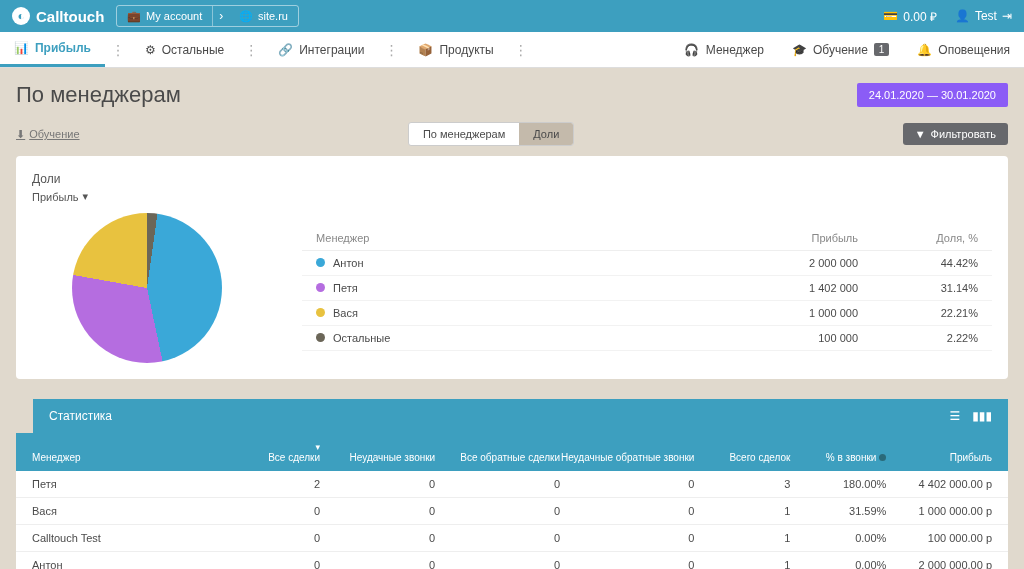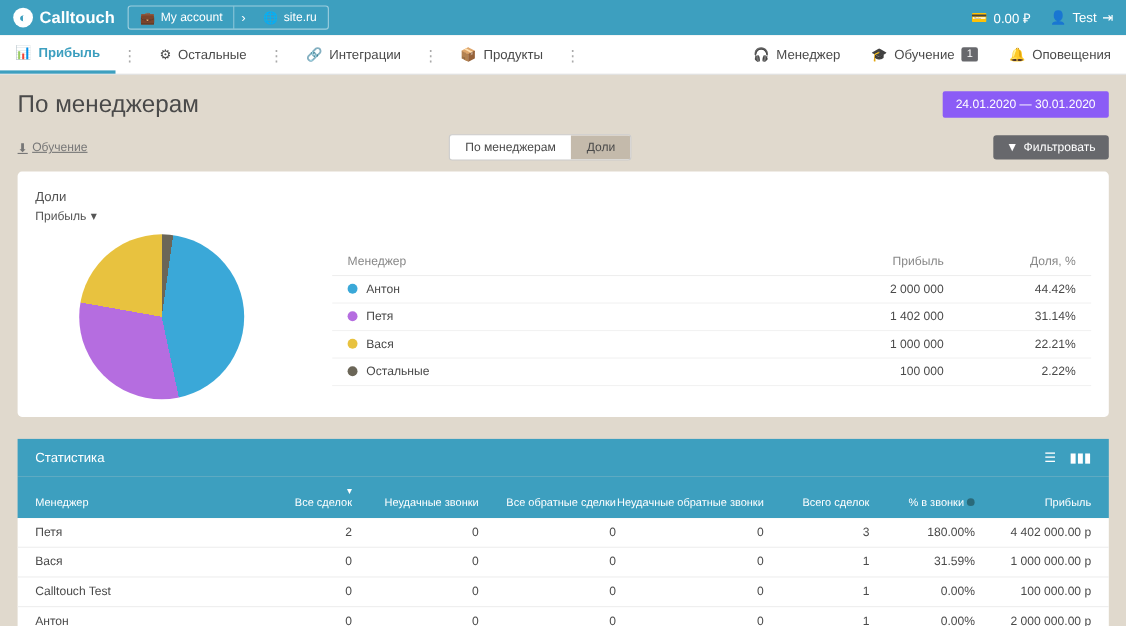--- a/index.html
+++ b/index.html
@@ -50,21 +50,21 @@
 .legend-header, .legend-row { display: grid; grid-template-columns: 1fr 140px 120px; padding: 6px 14px; font-size: 11px; align-items: center; }
 .legend-header { color: #888; border-bottom: 1px solid #eee; }
 .legend-row { border-bottom: 1px solid #f2f2f2; }
 .legend-name { display: flex; align-items: center; gap: 8px; }
 .dot { width: 9px; height: 9px; border-radius: 50%; display: inline-block; }
 .legend-row span:nth-child(2), .legend-row span:nth-child(3),
 .legend-header span:nth-child(2), .legend-header span:nth-child(3) { text-align: right; }
 
 
 .stats { margin: 20px 16px; }
-.stats-header { background: #3d9fbf; color: #fff; padding: 10px 16px; display: flex; align-items: center; font-size: 12px; }
+.stats-header { background: #3d9fbf; color: #fff; padding: 10px 16px; display: flex; align-items: center; font-size: 12px; margin-left: 17px; }
 .stats-header-icons { margin-left: auto; display: flex; gap: 12px; }
 .stats-subheader { background: #3d9fbf; color: #fff; padding: 8px 16px; display: grid; grid-template-columns: 2fr 1fr 1.2fr 1.3fr 1.4fr 1fr 1fr 1.1fr; font-size: 10px; align-items: end; }
 .stats-subheader span { text-align: right; }
 .stats-subheader span:first-child { text-align: left; }
 .stats-body { background: #fff; }
 .stats-row { display: grid; grid-template-columns: 2fr 1fr 1.2fr 1.3fr 1.4fr 1fr 1fr 1.1fr; padding: 7px 16px; font-size: 11px; border-bottom: 1px solid #eee; }
 .stats-row span { text-align: right; }
 .stats-row span:first-child { text-align: left; }
 .sort-caret { font-size: 9px; }
 .info-dot { width: 7px; height: 7px; background: #2a6a7a; border-radius: 50%; display: inline-block; margin-left: 3px; }
@@ -203,21 +203,21 @@
 <div class="stats">
   <div class="stats-header">
     <span>Статистика</span>
     <div class="stats-header-icons">
       <span>☰</span>
       <span>▮▮▮</span>
     </div>
   </div>
   <div class="stats-subheader">
     <span>Менеджер</span>
-    <span><span class="sort-caret">▾</span><br><span>Все сделок</span></span>
+    <span><span class="sort-caret">▾</span><br><span>Все сделки</span></span>
     <span>Неудачные звонки</span>
     <span>Все обратные сделки</span>
     <span>Неудачные обратные звонки</span>
     <span>Всего сделок</span>
     <span><span>% в звонки</span><span class="info-dot"></span></span>
     <span>Прибыль</span>
   </div>
   <div class="stats-body" id="stats-body">
       <div class="stats-row">
         <span>Петя</span>

